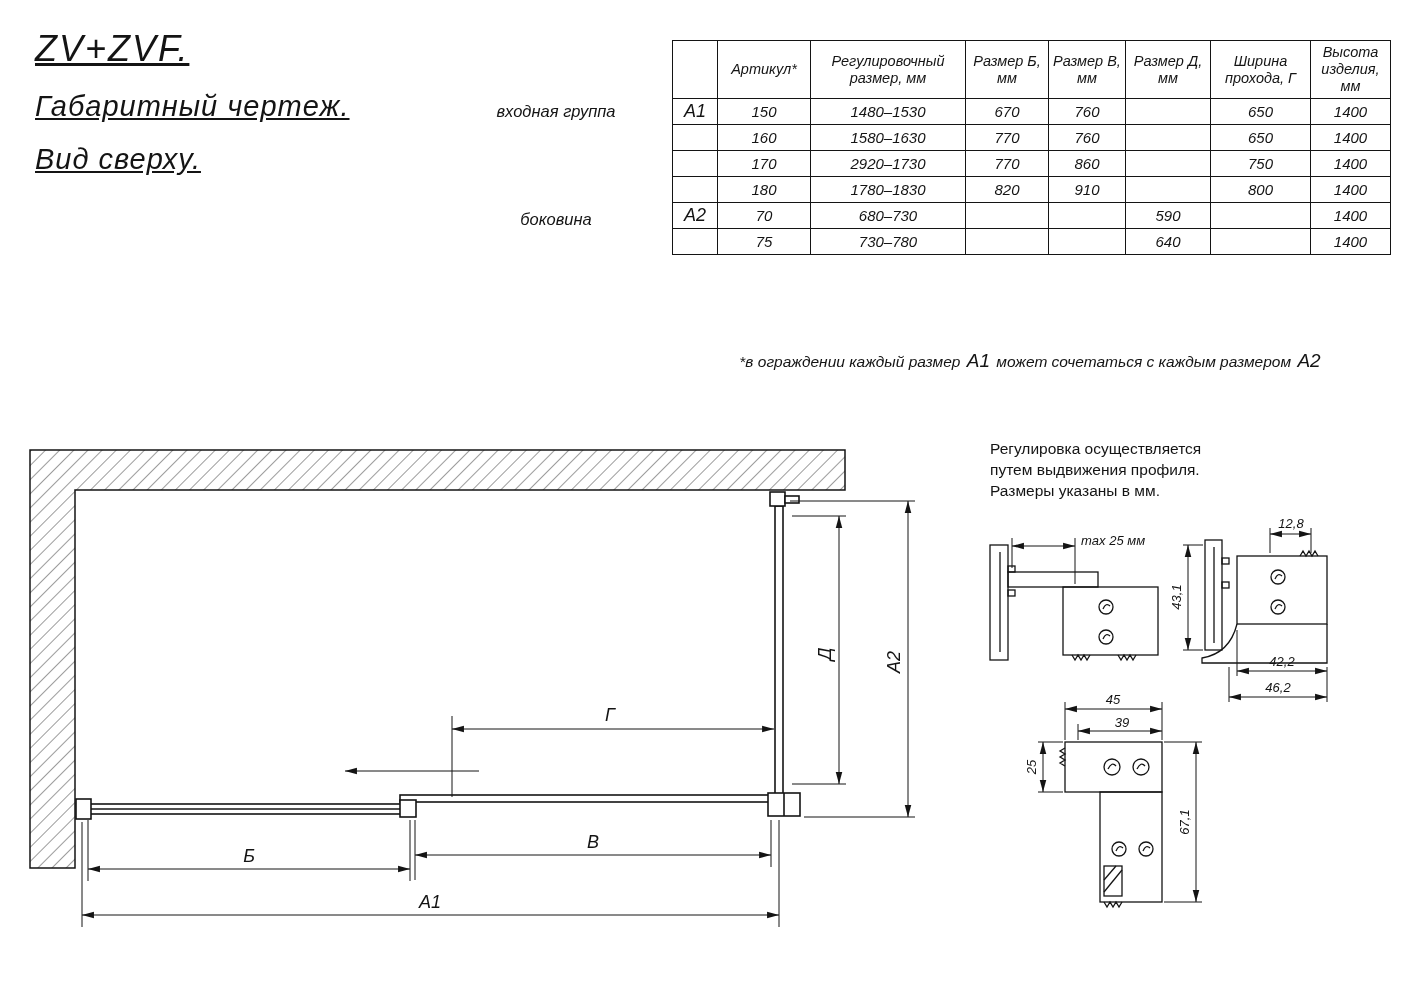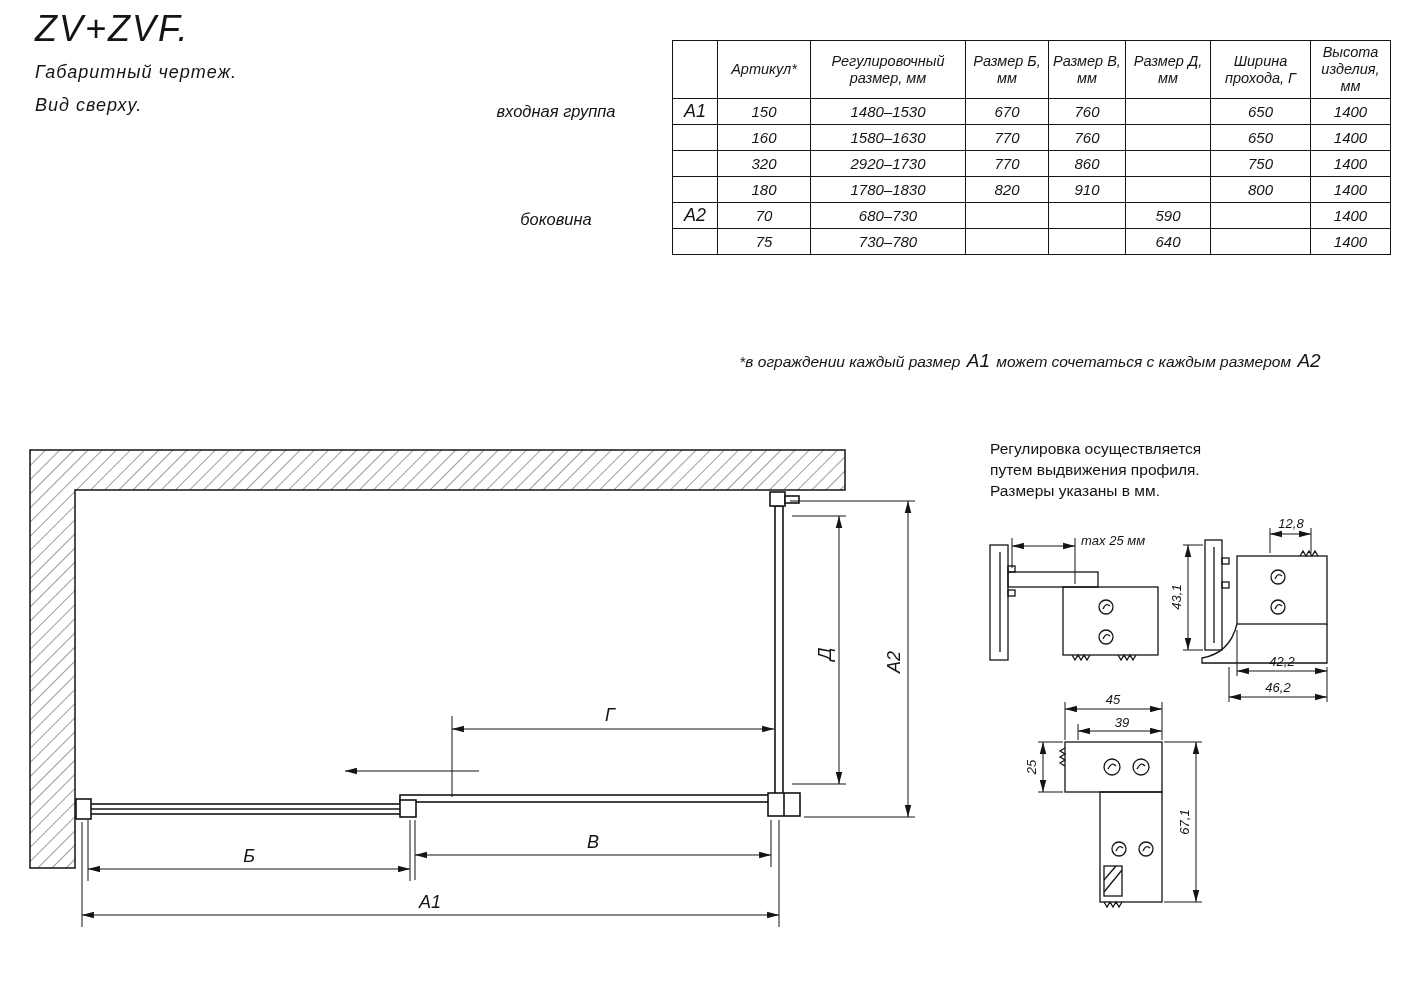--- a/index.html
+++ b/index.html
@@ -3,23 +3,23 @@
 <meta charset="utf-8">
 <style>
   * { margin:0; padding:0; box-sizing:border-box; }
   html,body { width:1415px; height:1000px; }
   body {
     position:relative; background:#ffffff; overflow:hidden;
     font-family:"Liberation Sans", sans-serif; color:#141414;
   }
 
   
-  .title-block { position:absolute; left:35px; top:8px; font-style:italic; }
+  .title-block { position:absolute; left:35px; top:28px; font-style:italic;text-decoration:underline; }
   .title-product { font-size:36px; letter-spacing:2px; }
-  .title-sub { font-size:18px; margin-top:12px; letter-spacing:1px; }
+  .title-sub { font-size:29px; margin-top:20px; letter-spacing:1px; }
 
   
   table.spec-table { position:absolute; left:672px; top:40px; width:718px;
     border-collapse:collapse; table-layout:fixed; }
   .spec-table th, .spec-table td {
     border:1px solid #141414; font-style:italic; font-weight:normal;
     text-align:center; vertical-align:middle; color:#141414; padding:0 2px;
     overflow:hidden;
   }
   .spec-table th { height:58px; font-size:14.5px; line-height:17px; }
@@ -92,21 +92,21 @@
     <td>160</td>
     <td>1580–1630</td>
     <td>770</td>
     <td>760</td>
     <td></td>
     <td>650</td>
     <td>1400</td>
   </tr>
   <tr>
     <td class="code-cell"></td>
-    <td>320</td>
+    <td>170</td>
     <td>2920–1730</td>
     <td>770</td>
     <td>860</td>
     <td></td>
     <td>750</td>
     <td>1400</td>
   </tr>
   <tr>
     <td class="code-cell"></td>
     <td>180</td>

